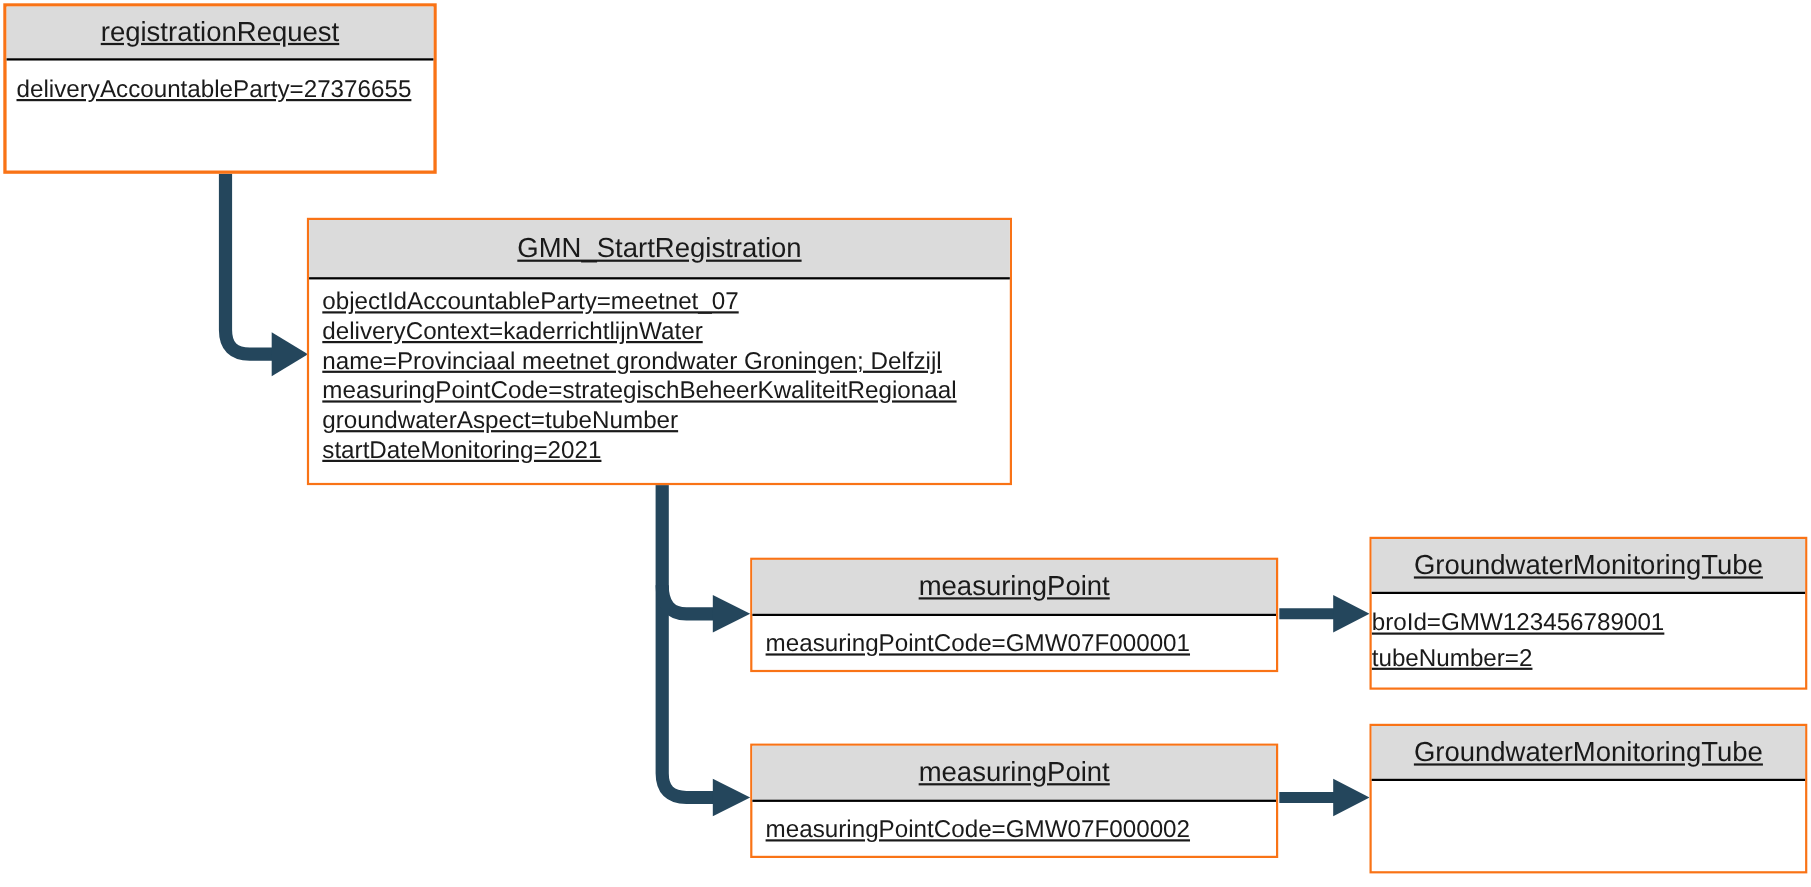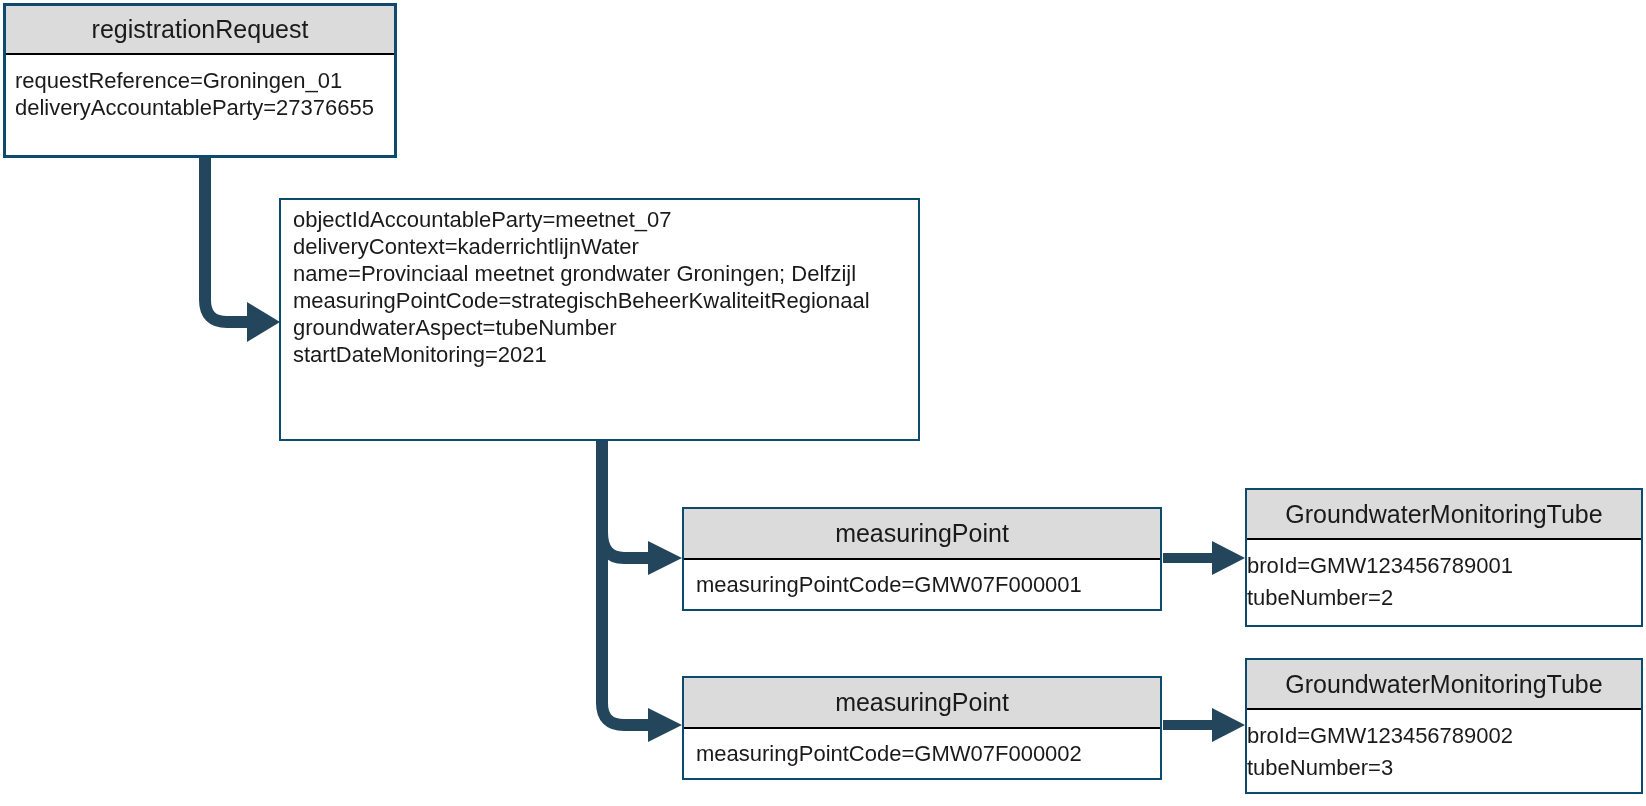--- a/index.html
+++ b/index.html
@@ -22,23 +22,24 @@
     fill: none;
     stroke: var(--arrow, #24465C);
     stroke-linecap: butt;
     stroke-linejoin: round;
   }
   .edge-head { fill: var(--arrow, #24465C); stroke: none; }
 
   .node {
     position: absolute;
     background: #ffffff;
-    border: 2px solid #0c4a6e;
+    border: 2px solid #f97316;
     box-sizing: border-box;
     z-index: 1;
+    text-decoration: underline;
   }
   .node.thick { border-width: 3px; }
   .node-header {
     background: var(--header-bg, #DBDBDB);
     border-bottom: 2px solid #000000;
     text-align: center;
     font-size: 25px;
     display: flex;
     align-items: center;
     justify-content: center;
@@ -110,26 +111,26 @@
 
     <g>
       <path class="edge-shaft" stroke-width="10" d="M 1163 725 L 1213 725"></path>
       <polygon class="edge-head" points="1212,708 1212,742 1245,725"></polygon>
     </g>
   </svg>
 
   <div class="node thick" id="node-registration-request">
     <div class="node-header">registrationRequest</div>
     <div class="node-body">
-      <div>requestReference=Groningen_01</div>
       <div>deliveryAccountableParty=27376655</div>
     </div>
   </div>
 
   <div class="node" id="node-gmn">
+    <div class="node-header">GMN_StartRegistration</div>
     <div class="node-body">
       <div>objectIdAccountableParty=meetnet_07</div>
       <div>deliveryContext=kaderrichtlijnWater</div>
       <div>name=Provinciaal meetnet grondwater Groningen; Delfzijl</div>
       <div>measuringPointCode=strategischBeheerKwaliteitRegionaal</div>
       <div>groundwaterAspect=tubeNumber</div>
       <div>startDateMonitoring=2021</div>
     </div>
   </div>
 
@@ -150,19 +151,15 @@
 
   <div class="node" id="node-measuring-point-2">
     <div class="node-header">measuringPoint</div>
     <div class="node-body">
       <div>measuringPointCode=GMW07F000002</div>
     </div>
   </div>
 
   <div class="node" id="node-tube-2">
     <div class="node-header">GroundwaterMonitoringTube</div>
-    <div class="node-body">
-      <div>broId=GMW123456789002</div>
-      <div>tubeNumber=3</div>
-    </div>
   </div>
 
 </div>
 
 </body></html>

